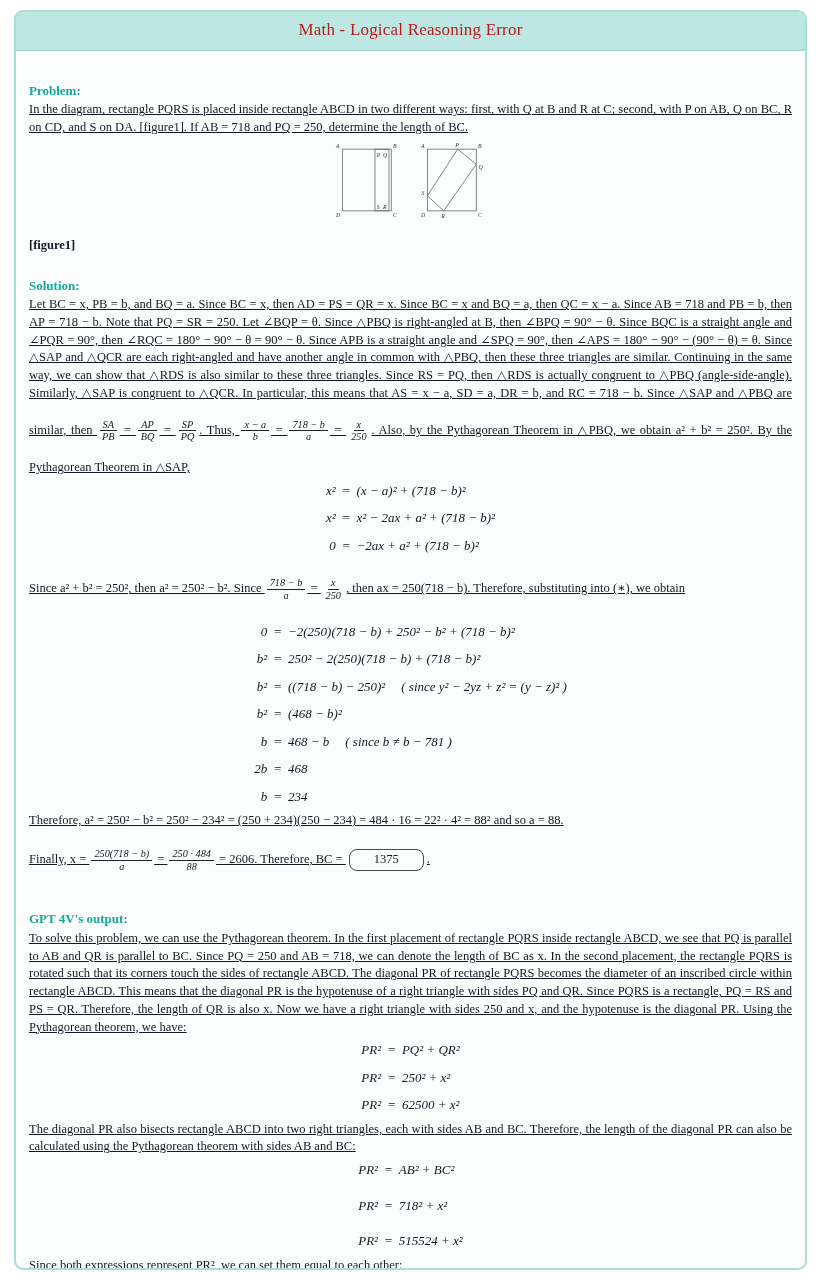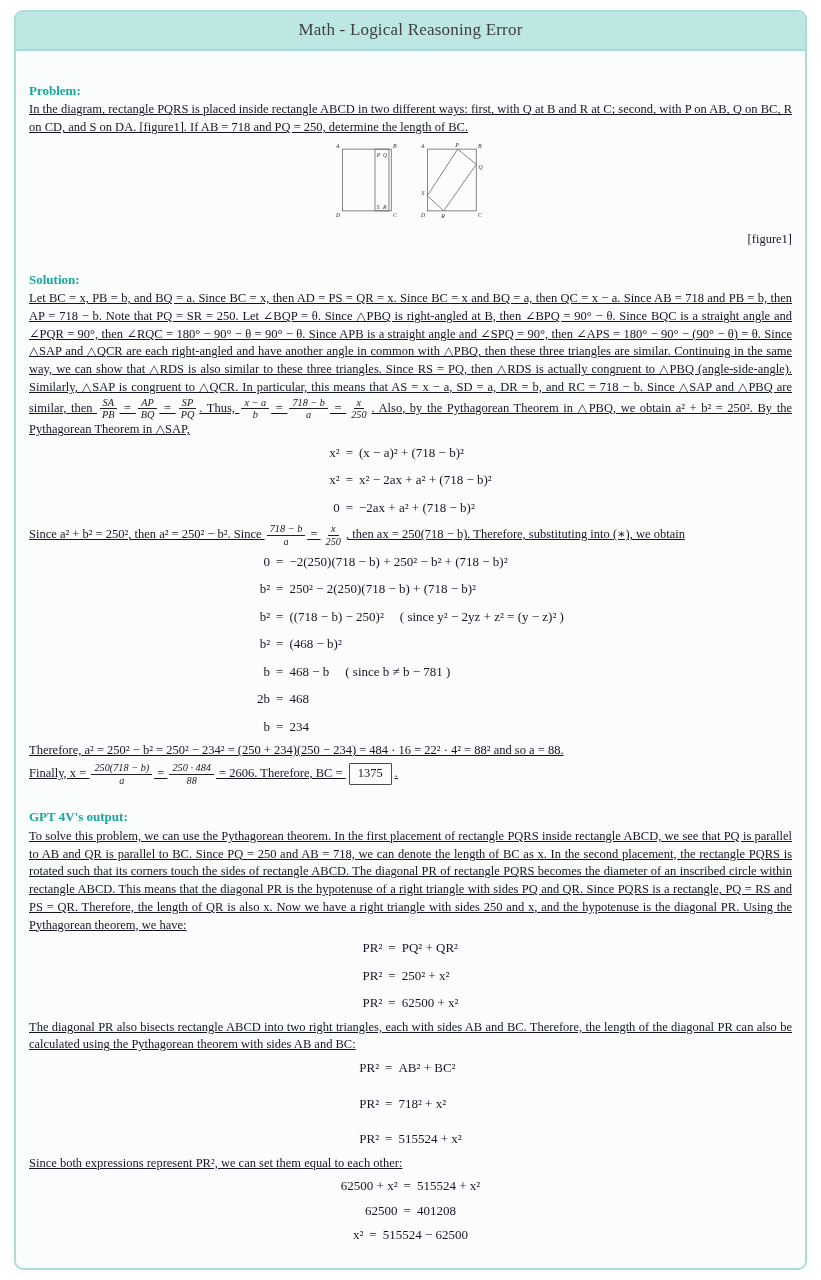--- a/index.html
+++ b/index.html
@@ -4,51 +4,51 @@
 <style>
   * { margin:0; padding:0; box-sizing:border-box; }
   html,body { background:#ffffff; }
   body { width:821px; height:1280px; overflow:hidden;
          font-family:"Liberation Serif","DejaVu Serif",serif; color:#141722; }
   .page { width:821px; height:1280px; background:#ffffff; padding:10px 14px; }
   .card { width:100%; height:1260px; border:2px solid #a9ddd7; border-radius:9px;
           overflow:hidden; background:#fbfdfd; display:flex; flex-direction:column; }
   .card-header { background:#bde7e2; padding:8px 10px 9px; text-align:center;
                  border-bottom:2px solid #a9ddd7; }
-  .card-title { font-size:17px; color:#404040; letter-spacing:0.2px;margin-top:46px; }
+  .card-title { font-size:17px; color:#b91c1c; letter-spacing:0.2px;margin-top:46px; }
   .card-body { flex:1; padding:9px 13px 8px; font-size:12.5px; line-height:1.42; overflow:hidden; }
   .sec-head { color:#17a89b; font-weight:bold; font-size:13px; margin-top:22px; }
   .para { text-align:justify; margin:1px 0 2px;text-decoration:underline; }
   .section { margin-bottom:4px; }
 
   
   .figure-wrap { text-align:center; margin:4px 0 0; }
   .fig-svg { display:inline-block; vertical-align:top; margin:0 8px; }
   .fig-line { stroke:#6a6a6a; stroke-width:1.4; fill:none; }
   .fig-label { font-size:10px; font-style:italic; fill:#333; }
-  .fig-caption { text-align:right; margin:12px 0 10px; font-size:12.5px; }
+  .fig-caption { text-align:left; margin:18px 0 10px; font-size:12.5px;font-weight:bold; }
 
   
-  .eq-block { text-align:center; margin:5px 0 6px; font-size:13px; }
+  .eq-block { text-align:center; margin:5px 0 6px; font-size:13px; font-style:italic; }
   .eq-grid { display:inline-grid; grid-template-columns:auto auto auto; column-gap:6px;
              row-gap:9px; align-items:baseline; }
   .eq-block.sparse .eq-grid { row-gap:17px; }
   .eq-l { justify-self:end; }
   .eq-m { justify-self:center; }
   .eq-r { justify-self:start; text-align:left; }
   .eq-note { margin-left:16px; }
 
   
   .frac { display:inline-flex; flex-direction:column; align-items:center;
-          vertical-align:middle; font-size:0.82em; line-height:1.15; margin:0 2px;
+          vertical-align:middle; font-size:0.82em; line-height:1.15; margin:16px 2px;
           font-style:italic; }
   .frac .num { border-bottom:1px solid #222; padding:0 3px; }
   .frac .den { padding:0 3px; }
-  .ansbox { display:inline-block; border:1.2px solid #4a4a4a; border-radius:1px;
-            padding:1px 8px; margin:0 3px; font-style:normal; }
+  .ansbox { display:inline-block; border:1.2px solid #4a4a4a; border-radius:8px;
+            padding:1px 24px; margin:0 3px; font-style:normal; }
 </style>
 </head>
 <body>
 
 <div class="page">
   <div class="card">
     <div class="card-header">
       <span class="card-title">Math - Logical Reasoning Error</span>
     </div>
     <div class="card-body">

